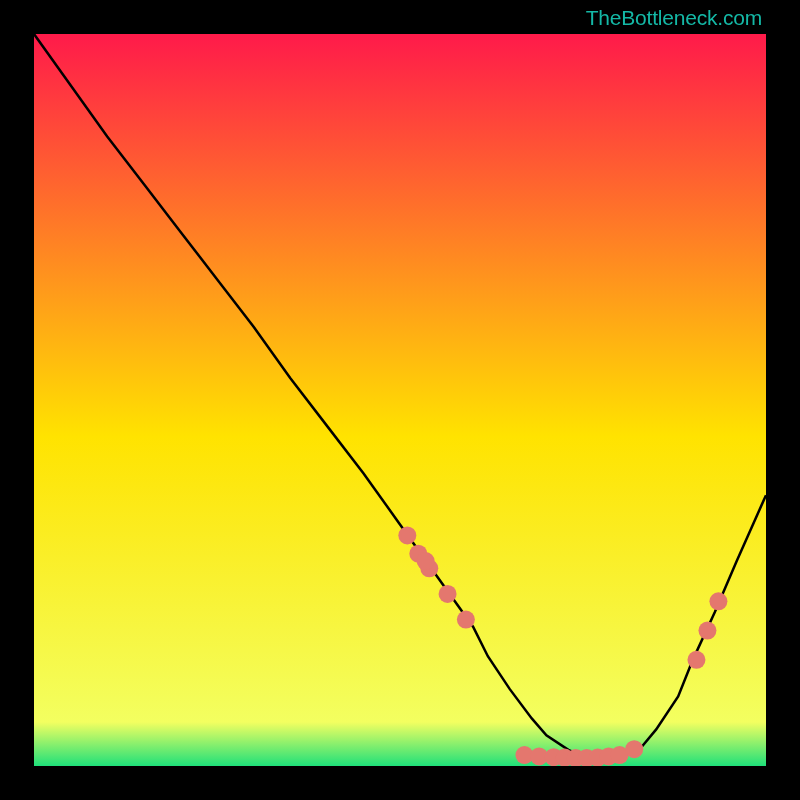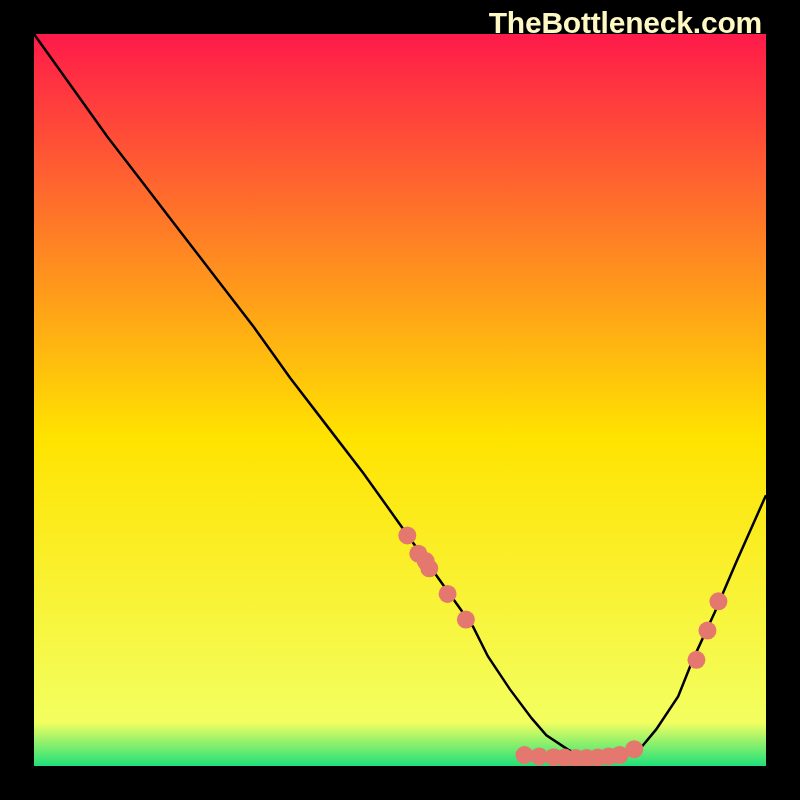--- a/index.html
+++ b/index.html
@@ -21,23 +21,23 @@
     position: absolute;
     left: 34px;
     top: 34px;
     width: 732px;
     height: 732px;
   }
   .attribution {
     position: absolute;
     top: 6px;
     right: 38px;
-    font-size: 30px;
-    font-weight: 700;
-    color: #fef9c3;
+    font-size: 21px;
+    font-weight: 400;
+    color: #14b8a6;
     letter-spacing: -0.2px;
   }
 </style>
 </head>
 <body>
 
 <div class="stage">
   <div class="attribution">TheBottleneck.com</div>
 
   <svg class="plot" viewBox="0 0 732 732" preserveAspectRatio="none">

